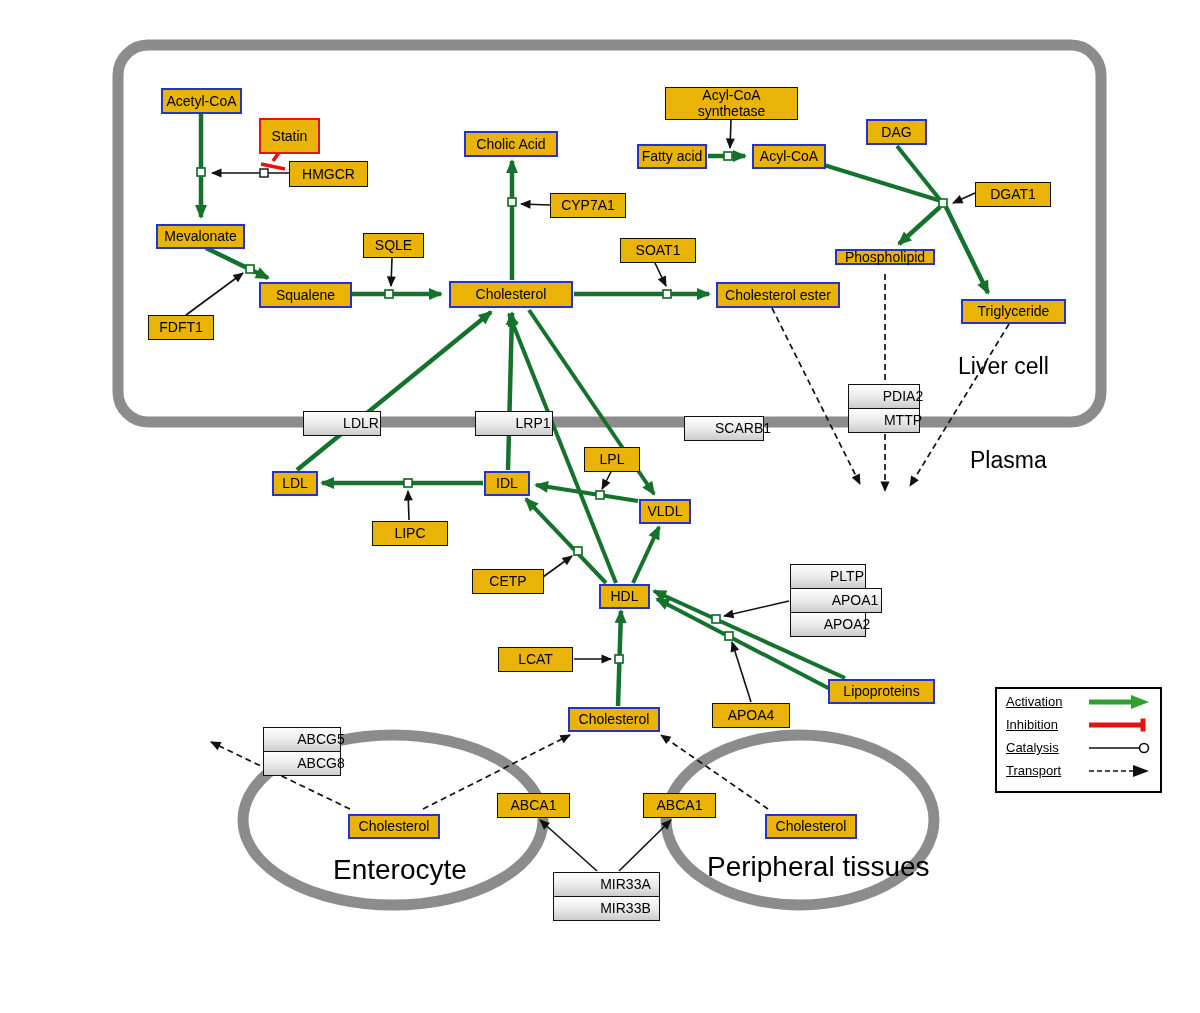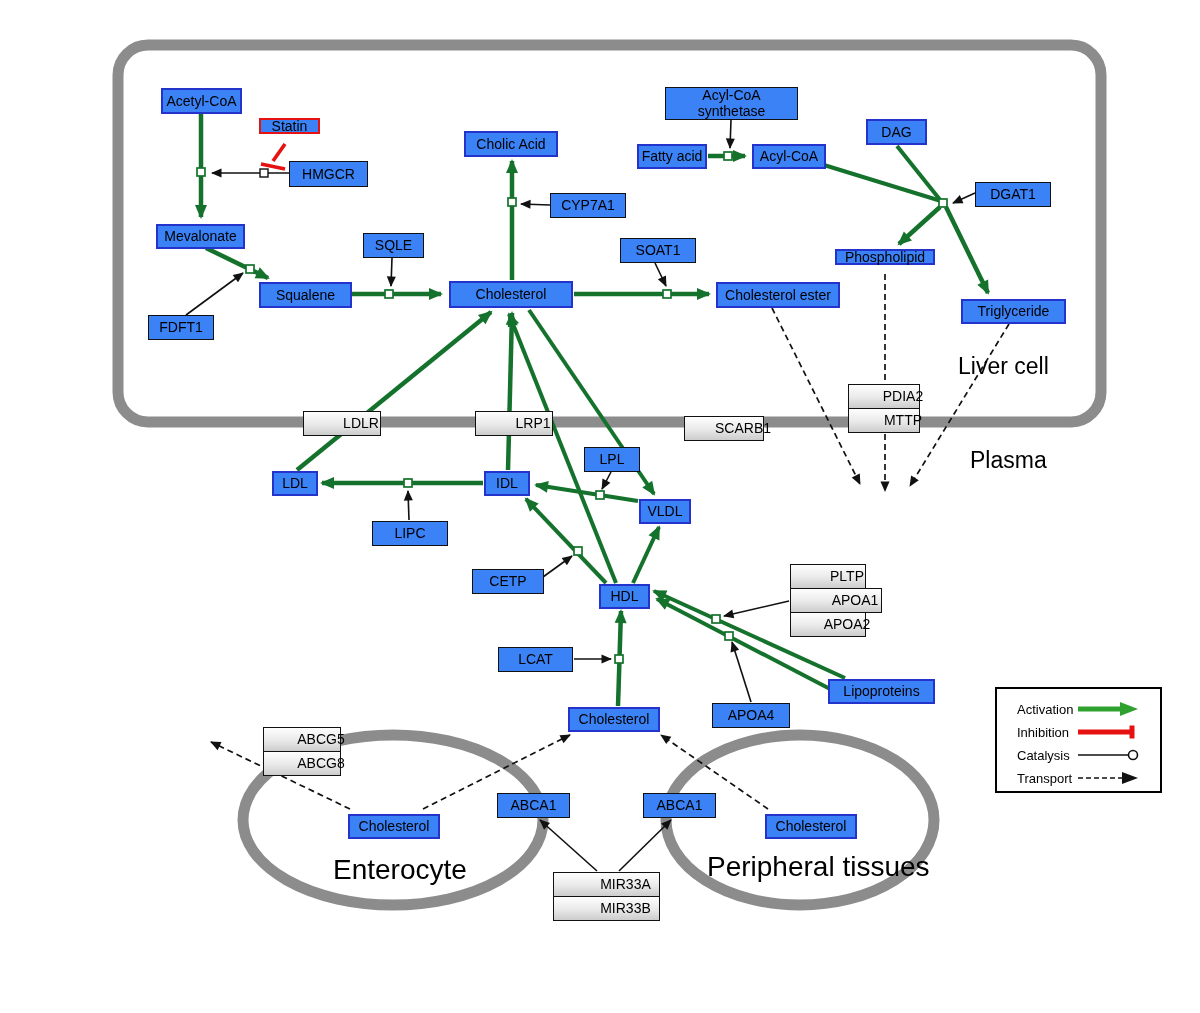--- a/index.html
+++ b/index.html
@@ -1,32 +1,32 @@
 <!DOCTYPE html>
 <html><head>
 <meta charset="utf-8">
 <style>
   html,body{margin:0;padding:0;background:#fff;}
   #stage{position:relative;width:1200px;height:1013px;background:#fff;
          font-family:"Liberation Sans",sans-serif;overflow:hidden;}
   .edges{position:absolute;left:0;top:0;z-index:1;}
-  .node{position:absolute;box-sizing:border-box;background:#3b82f6;border:1.6px solid #111;
+  .node{position:absolute;box-sizing:border-box;background:#eab308;border:1.6px solid #111;
         display:flex;align-items:center;justify-content:center;font-size:14px;color:#000;
         z-index:3;line-height:1.05;text-align:center;white-space:nowrap;}
   .metab{border:2.2px solid #2433cc;}
   .inhib{border:2.2px solid #e61111;}
   .gray{background:linear-gradient(180deg,#fefefe 0%,#e9e9e9 55%,#cccccc 100%);padding-left:38px;}
   .twoline{flex-direction:column;line-height:1.1;}
   .region-label{position:absolute;color:#000000;font-weight:normal;z-index:2;font-size:23px;white-space:nowrap;}
   .region-label.small{font-size:28px;}
   .apo{position:absolute;z-index:3;display:grid;grid-template-columns:85px 85px;}
   .apo .cell{box-sizing:border-box;border:1.4px solid #111;background:#fff;height:25px;
              display:flex;align-items:center;justify-content:center;font-size:14px;margin:-0.7px;}
   .legend{position:absolute;border:2.5px solid #000;background:#fff;z-index:3;padding:5px 0;}
-  .lrow{display:flex;align-items:flex-end;justify-content:space-between;padding:0 20px;height:23px;}
+  .lrow{display:flex;align-items:flex-start;justify-content:space-between;padding:0 9px;height:23px;text-decoration:underline;}
   .lrow span{font-size:13px;color:#000;}
 </style>
 </head>
 <body>
 
 <div id="stage">
 
   <svg class="edges" width="1200" height="1013">
     <defs>
       <marker id="mg" markerUnits="userSpaceOnUse" markerWidth="16" markerHeight="14" refX="13" refY="7" orient="auto">
@@ -114,21 +114,21 @@
     </g>
     <rect x="260" y="169" width="8" height="8" fill="#fff" stroke="#111" stroke-width="1.4"></rect>
   </svg>
 
   <div class="region-label" style="left:958px;top:353px;">Liver cell</div>
   <div class="region-label" style="left:970px;top:447px;">Plasma</div>
   <div class="region-label small" style="left:333px;top:854px;">Enterocyte</div>
   <div class="region-label small" style="left:707px;top:851px;">Peripheral tissues</div>
 
   <div class="node metab" style="left:161px;top:88px;width:81px;height:26px">Acetyl-CoA</div>
-  <div class="node inhib" style="left:259px;top:118px;width:61px;height:16px">Statin</div>
+  <div class="node inhib" style="left:259px;top:118px;width:61px;height:36px">Statin</div>
   <div class="node" style="left:289px;top:161px;width:79px;height:26px">HMGCR</div>
   <div class="node metab" style="left:156px;top:224px;width:89px;height:25px">Mevalonate</div>
   <div class="node" style="left:148px;top:315px;width:66px;height:25px">FDFT1</div>
   <div class="node metab" style="left:259px;top:282px;width:93px;height:26px">Squalene</div>
   <div class="node" style="left:363px;top:233px;width:61px;height:25px">SQLE</div>
   <div class="node metab" style="left:464px;top:131px;width:94px;height:26px">Cholic Acid</div>
   <div class="node" style="left:550px;top:193px;width:76px;height:25px">CYP7A1</div>
   <div class="node metab" style="left:449px;top:281px;width:124px;height:27px">Cholesterol</div>
   <div class="node" style="left:620px;top:238px;width:76px;height:25px">SOAT1</div>
   <div class="node metab" style="left:716px;top:282px;width:124px;height:26px">Cholesterol ester</div>

